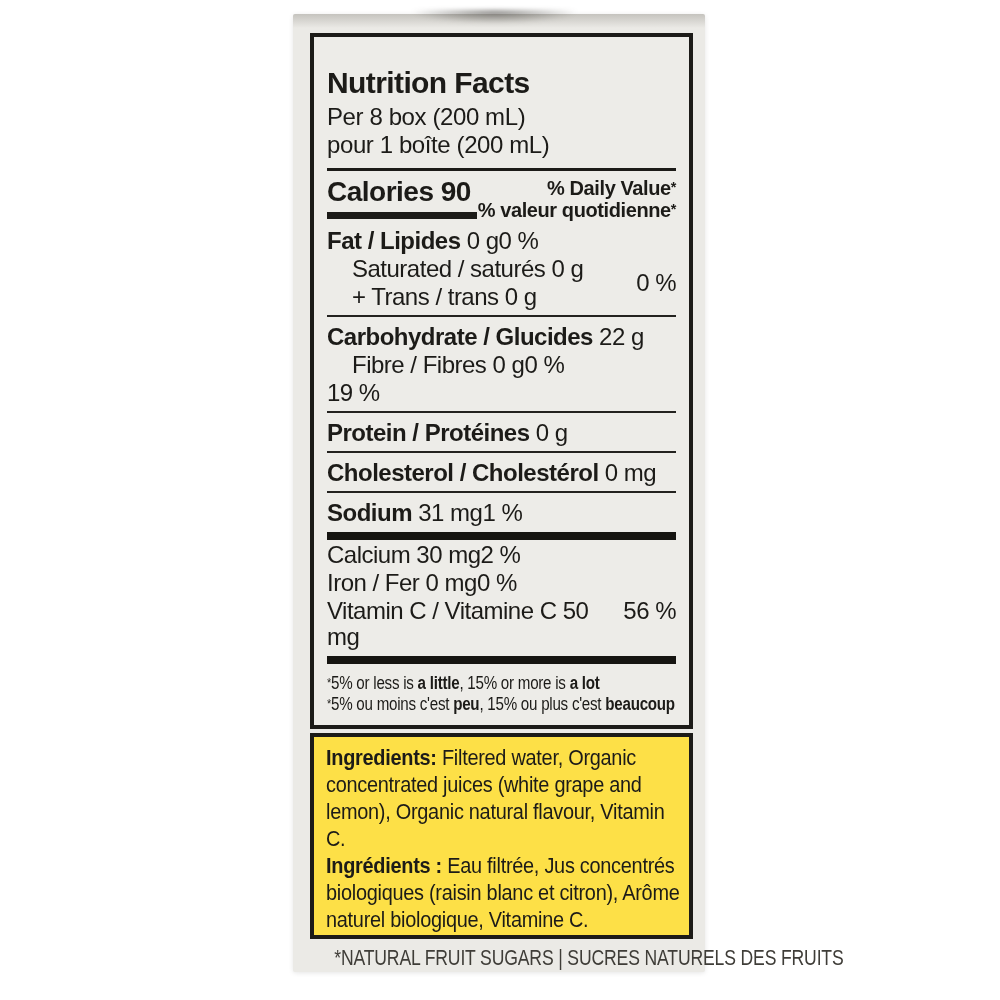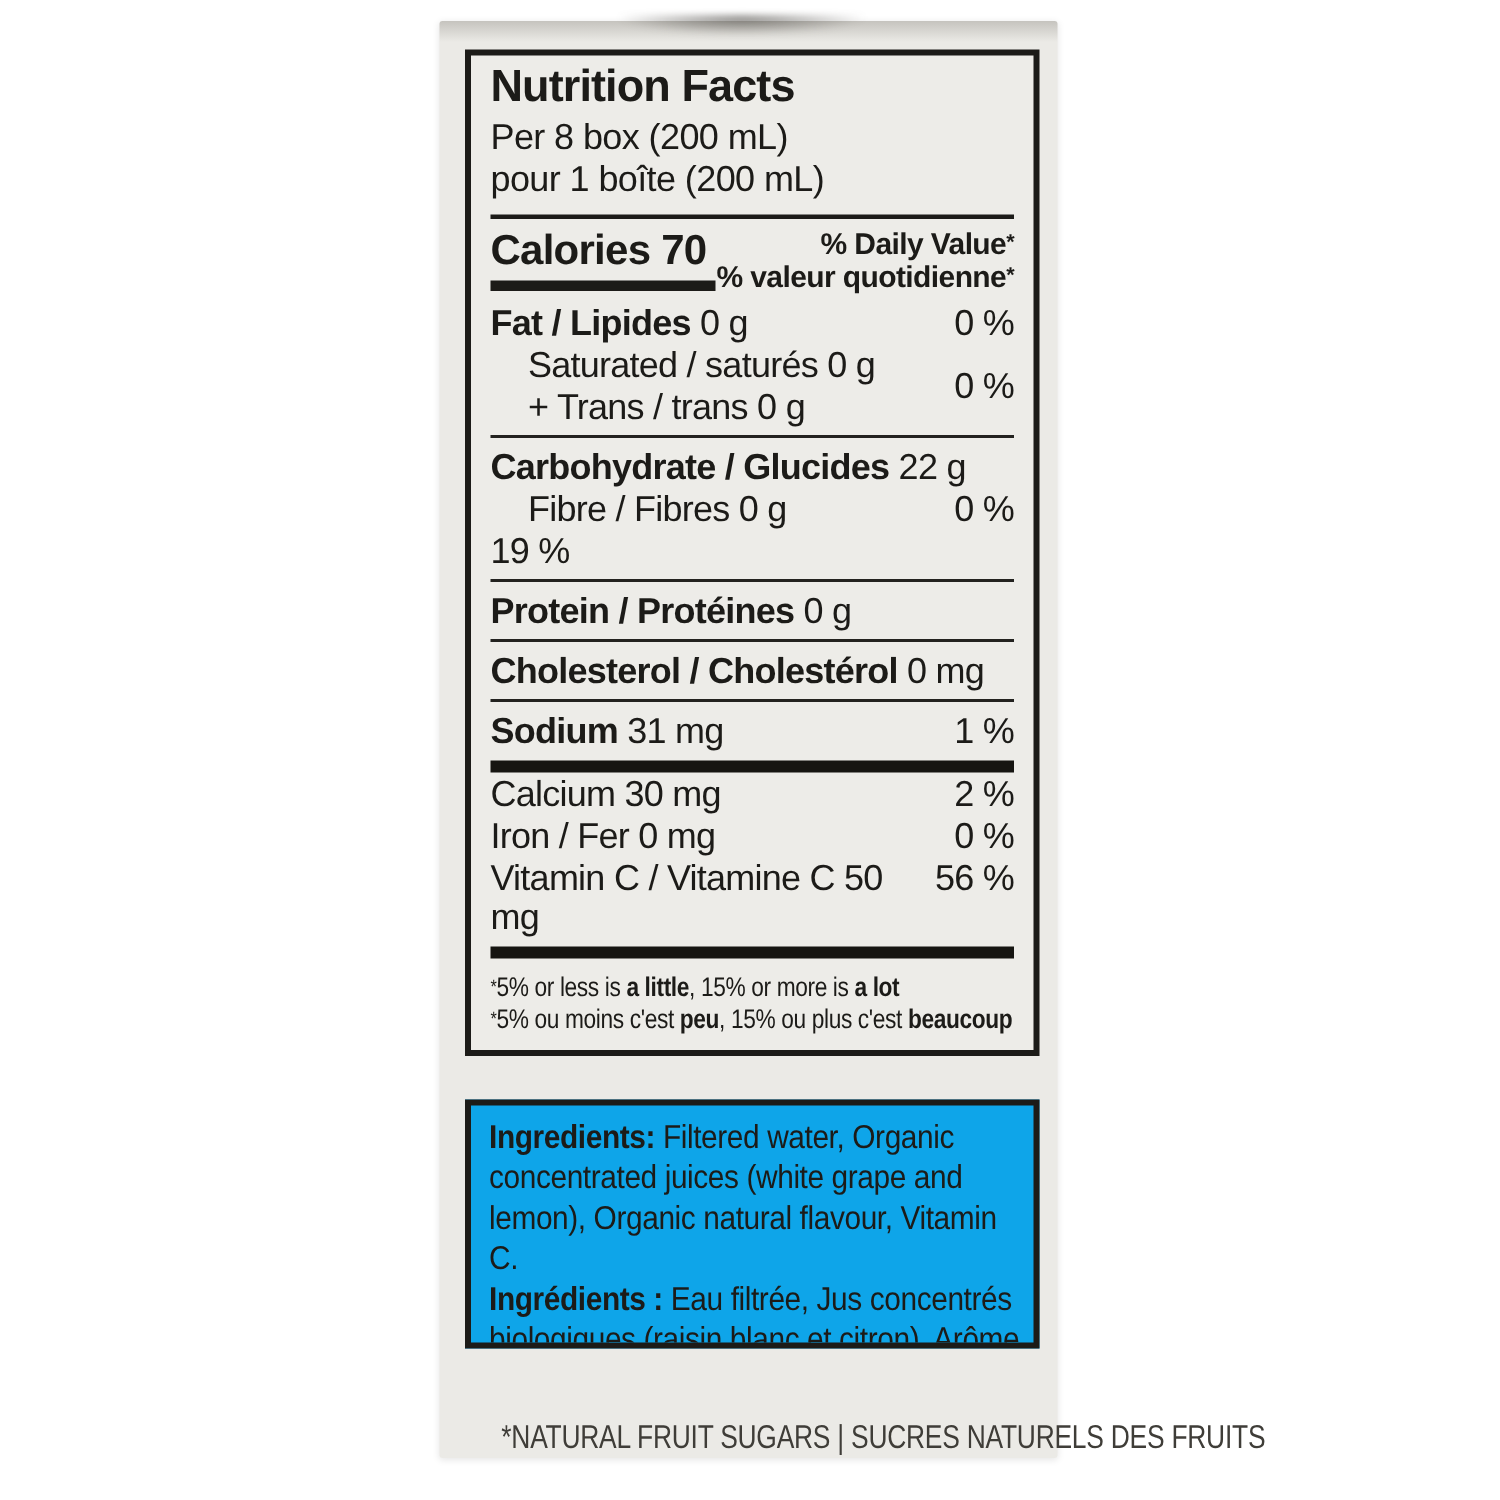--- a/index.html
+++ b/index.html
@@ -21,58 +21,58 @@
   .package::after { 
     content:""; position:absolute; left:28%; top:-4px; width:42%; height:14px;
     background:radial-gradient(ellipse at 50% 10%, rgba(55,52,47,0.55), rgba(55,52,47,0) 68%);
     filter:blur(2px);
   }
 
   
   .nfbox {
     position:absolute; left:17px; top:19px; width:383px;
     border:4px solid #1c1b18; background:#edece8;
-    padding:4px 13px 10px 13px;
+    padding:29px 13px 10px 13px;
     color:#1c1b18;
   }
   .nf-title { font-size:30px; line-height:33px; font-weight:bold; letter-spacing:-0.6px; }
   .nf-serving { font-size:24px; line-height:28px; letter-spacing:-0.4px; }
   .nf-serving.first { margin-top:4px; }
 
   .rule-med  { height:3px; background:#1c1b18; margin-top:9px; }
   .rule-thin { height:2px; background:#23221f; margin-top:5px; }
   .rule-thick{ height:8px; background:#161511; margin-top:6px; }
 
   .cal-row { display:flex; justify-content:space-between; align-items:flex-start; margin-top:6px; }
   .cal-left { }
   .cal-line { font-size:28px; line-height:30px; font-weight:bold; letter-spacing:-0.5px; }
   .cal-bar { width:150px; height:7px; background:#1c1b18; margin-top:5px; }
   .dv-head { text-align:right; font-weight:bold; font-size:20px; line-height:22px; letter-spacing:-0.4px; }
   .sup { font-size:0.72em; vertical-align:top; position:relative; top:-1px; }
 
-  .row { display:flex; justify-content:space-between; align-items:baseline;
+  .row { display:flex; align-items:baseline;
          font-size:24px; line-height:26px; letter-spacing:-0.5px; }
   .row .b { font-weight:bold; }
   .row .dv { white-space:nowrap; }
   .mt6 { margin-top:7px; }
   .mt1 { margin-top:2px; }
   .indent { padding-left:25px; }
 
   .sat-row { display:flex; justify-content:space-between; align-items:center; margin-top:2px;
              font-size:24px; line-height:26px; letter-spacing:-0.5px; }
   .sat-row .lines div + div { margin-top:2px; }
 
   .fnotes { margin-top:9px; width:425px; transform:scaleX(0.842); transform-origin:left top; }
   .fnote { font-size:18px; line-height:21px; letter-spacing:-0.3px; white-space:nowrap; }
   .fnote .b { font-weight:bold; }
 
   
   .ingbox {
-    position:absolute; left:17px; top:719px; width:383px; height:166px;
-    border:4px solid #1c1b18; background:#0ea5e9;
+    position:absolute; left:17px; top:719px; width:383px; height:206px;
+    border:4px solid #1c1b18; background:#fde047;
     padding:7px 0 16px 12px; color:#1c1b18; overflow:hidden;
   }
   .ing-inner { width:392px; transform:scaleX(0.905); transform-origin:left top;
                font-size:22px; line-height:27px; letter-spacing:-0.3px; }
   .ing-inner .b { font-weight:bold; }
 
   
   .footer-line {
     position:absolute; left:0; right:0; top:932px; text-align:center;
     color:#3f3d38; font-size:22px; line-height:24px; letter-spacing:-0.2px;
@@ -88,21 +88,21 @@
 
     <div class="nfbox">
       <div class="nf-title">Nutrition Facts</div>
       <div class="nf-serving first">Per 8 box (200 mL)</div>
       <div class="nf-serving">pour 1 boîte (200 mL)</div>
 
       <div class="rule-med"></div>
 
       <div class="cal-row">
         <div class="cal-left">
-          <div class="cal-line"><span>Calories</span> <span>70</span></div>
+          <div class="cal-line"><span>Calories</span> <span>90</span></div>
           <div class="cal-bar"></div>
         </div>
         <div class="dv-head">
           <div><span>% Daily Value</span><span class="sup">*</span></div>
           <div><span>% valeur quotidienne</span><span class="sup">*</span></div>
         </div>
       </div>
 
       <div class="row mt6">
         <div><span class="b">Fat / Lipides</span><span> 0 g</span></div>

